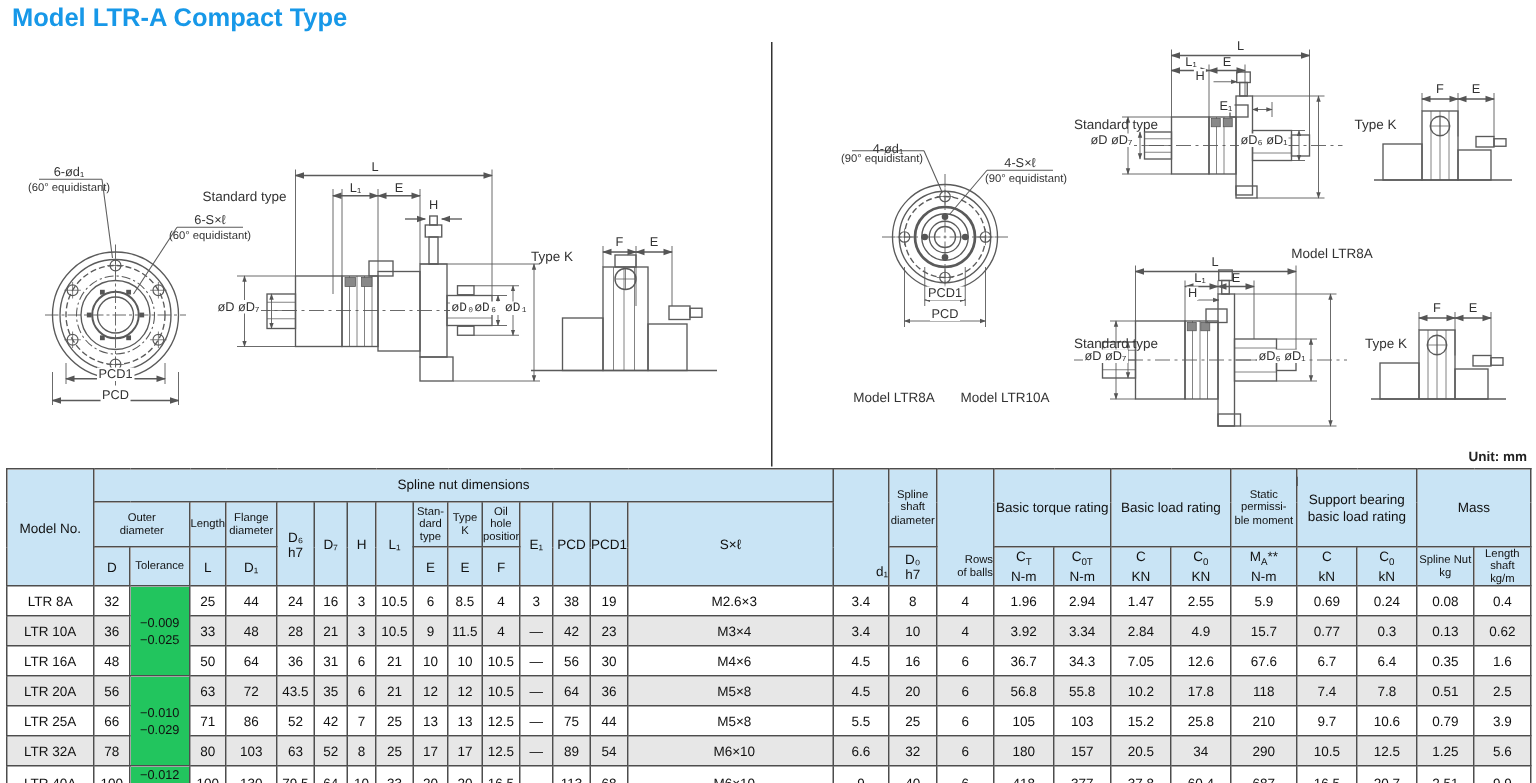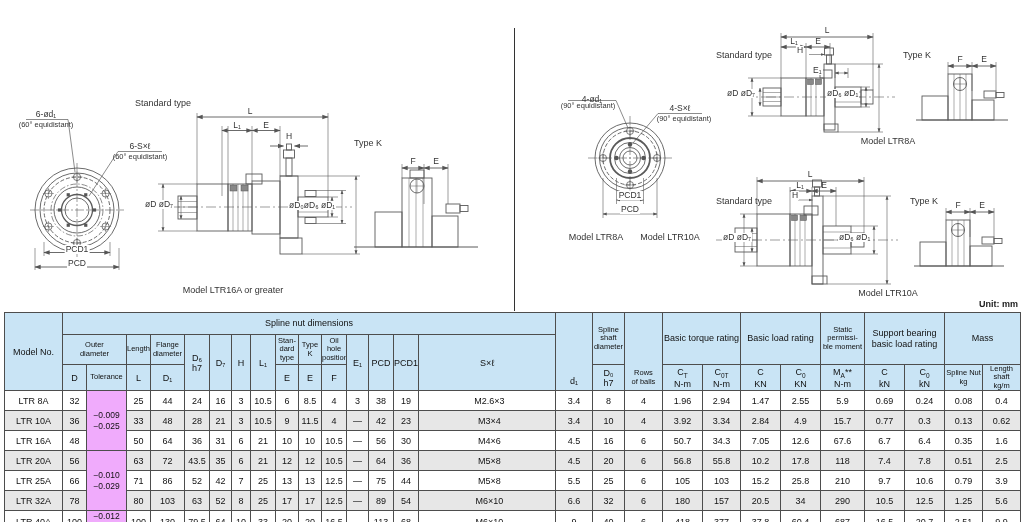--- a/index.html
+++ b/index.html
@@ -2,42 +2,43 @@
 <html><head>
 <meta charset="utf-8">
 <style>
   html,body{margin:0;padding:0;background:#fff;}
   .page{position:relative;width:1024px;height:522px;background:#fff;overflow:hidden;
         font-family:"Liberation Sans",sans-serif;color:#222;}
   .title{position:absolute;left:8px;top:2px;font-size:17px;font-weight:bold;color:#1798e8;}
   .lbl{position:absolute;font-size:8.5px;color:#333;white-space:nowrap;line-height:1.1;}
   .ctr{transform:translateX(-50%);}
   .sm{font-size:7.5px;}
-  .cap{font-size:9px;}
+  .cap{font-size:9px;margin-top:28px;}
   .wbg{background:#fff;padding:0 1px;}
   .unit{position:absolute;right:6px;top:299px;font-size:9px;font-weight:bold;color:#222;}
   table.spec{position:absolute;left:4px;top:312px;width:1016px;border-collapse:collapse;
              table-layout:fixed;font-size:9px;color:#111;border:1.5px solid #333;}
   .spec th,.spec td{border:1px solid #4d4d4d;padding:0;text-align:center;vertical-align:middle;overflow:hidden;}
   .spec thead th{background:#c9e4f5;font-weight:normal;white-space:pre-line;line-height:1.12;}
   .spec .gh{font-size:9px;}
   .spec .sh{font-size:7.5px;}
   .spec .sym{font-size:9px;}
   .spec sub{font-size:6.5px;}
-  .spec .vb{vertical-align:bottom;padding-bottom:4px;}
+  .spec .vb{vertical-align:bottom;padding-bottom:4px;text-align:right;}
   .spec tbody td{height:19px;font-size:9px;}
   .spec tbody tr.alt{background:#e7e7e7;}
   .spec tbody td.sxl{text-align:center;padding-left:5px;}
-  .spec tbody td.tol{font-size:8.5px;white-space:pre-line;line-height:1.25;background:#f0abfc;}
+  .spec tbody td.tol{font-size:8.5px;white-space:pre-line;line-height:1.25;background:#22c55e;}
 </style>
 </head>
 <body>
 
 <div class="page">
 
+  <div class="title">Model LTR-A Compact Type</div>
 
   <svg width="1024" height="312" style="position:absolute;left:0;top:0;">
     <defs>
       <marker id="ar" viewBox="0 0 10 10" refX="9" refY="5" markerWidth="7" markerHeight="7" orient="auto-start-reverse">
         <path d="M0,1.5 L10,5 L0,8.5 z" fill="#555"></path>
       </marker>
     </defs>
 
     <line x1="514.5" y1="28" x2="514.5" y2="311" stroke="#333" stroke-width="1"></line>
 
@@ -400,21 +401,21 @@
   <div class="lbl ctr sm" style="left:46px;top:121px;">(60° equidistant)</div>
   <div class="lbl ctr" style="left:140px;top:142px;">6-S×ℓ</div>
   <div class="lbl ctr sm" style="left:140px;top:153px;">(60° equidistant)</div>
   <div class="lbl ctr wbg" style="left:77px;top:245px;">PCD1</div>
   <div class="lbl ctr wbg" style="left:77px;top:259px;">PCD</div>
   <div class="lbl ctr" style="left:250px;top:107px;">L</div>
   <div class="lbl ctr" style="left:237px;top:121px;">L₁</div>
   <div class="lbl ctr" style="left:266px;top:121px;">E</div>
   <div class="lbl ctr wbg" style="left:289px;top:132px;">H</div>
   <div class="lbl wbg" style="left:144px;top:200px;">øD øD₇</div>
-  <div class="lbl wbg" style="left:288px;top:201px;">øD₀øD₆ øD₁</div>
+  <div class="lbl wbg" style="left:300px;top:201px;font-family:Liberation Mono, monospace;">øD₀øD₆ øD₁</div>
   <div class="lbl cap" style="left:354px;top:139px;">Type K</div>
   <div class="lbl ctr" style="left:413px;top:157px;">F</div>
   <div class="lbl ctr" style="left:436px;top:157px;">E</div>
   <div class="lbl cap ctr" style="left:233px;top:286px;">Model LTR16A or greater</div>
 
   <div class="lbl ctr" style="left:592px;top:95px;">4-ød₁</div>
   <div class="lbl ctr sm" style="left:588px;top:102px;">(90° equidistant)</div>
   <div class="lbl ctr" style="left:680px;top:104px;">4-S×ℓ</div>
   <div class="lbl ctr sm" style="left:684px;top:115px;">(90° equidistant)</div>
   <div class="lbl ctr wbg" style="left:630px;top:191px;">PCD1</div>
@@ -617,21 +618,21 @@
           <td>10</td>
           <td>10</td>
           <td>10.5</td>
           <td>—</td>
           <td>56</td>
           <td>30</td>
           <td class="sxl">M4×6</td>
           <td>4.5</td>
           <td>16</td>
           <td>6</td>
-          <td>50.7</td>
+          <td>36.7</td>
           <td>34.3</td>
           <td>7.05</td>
           <td>12.6</td>
           <td>67.6</td>
           <td>6.7</td>
           <td>6.4</td>
           <td>0.35</td>
           <td>1.6</td>
         </tr>
         <tr class="alt">

